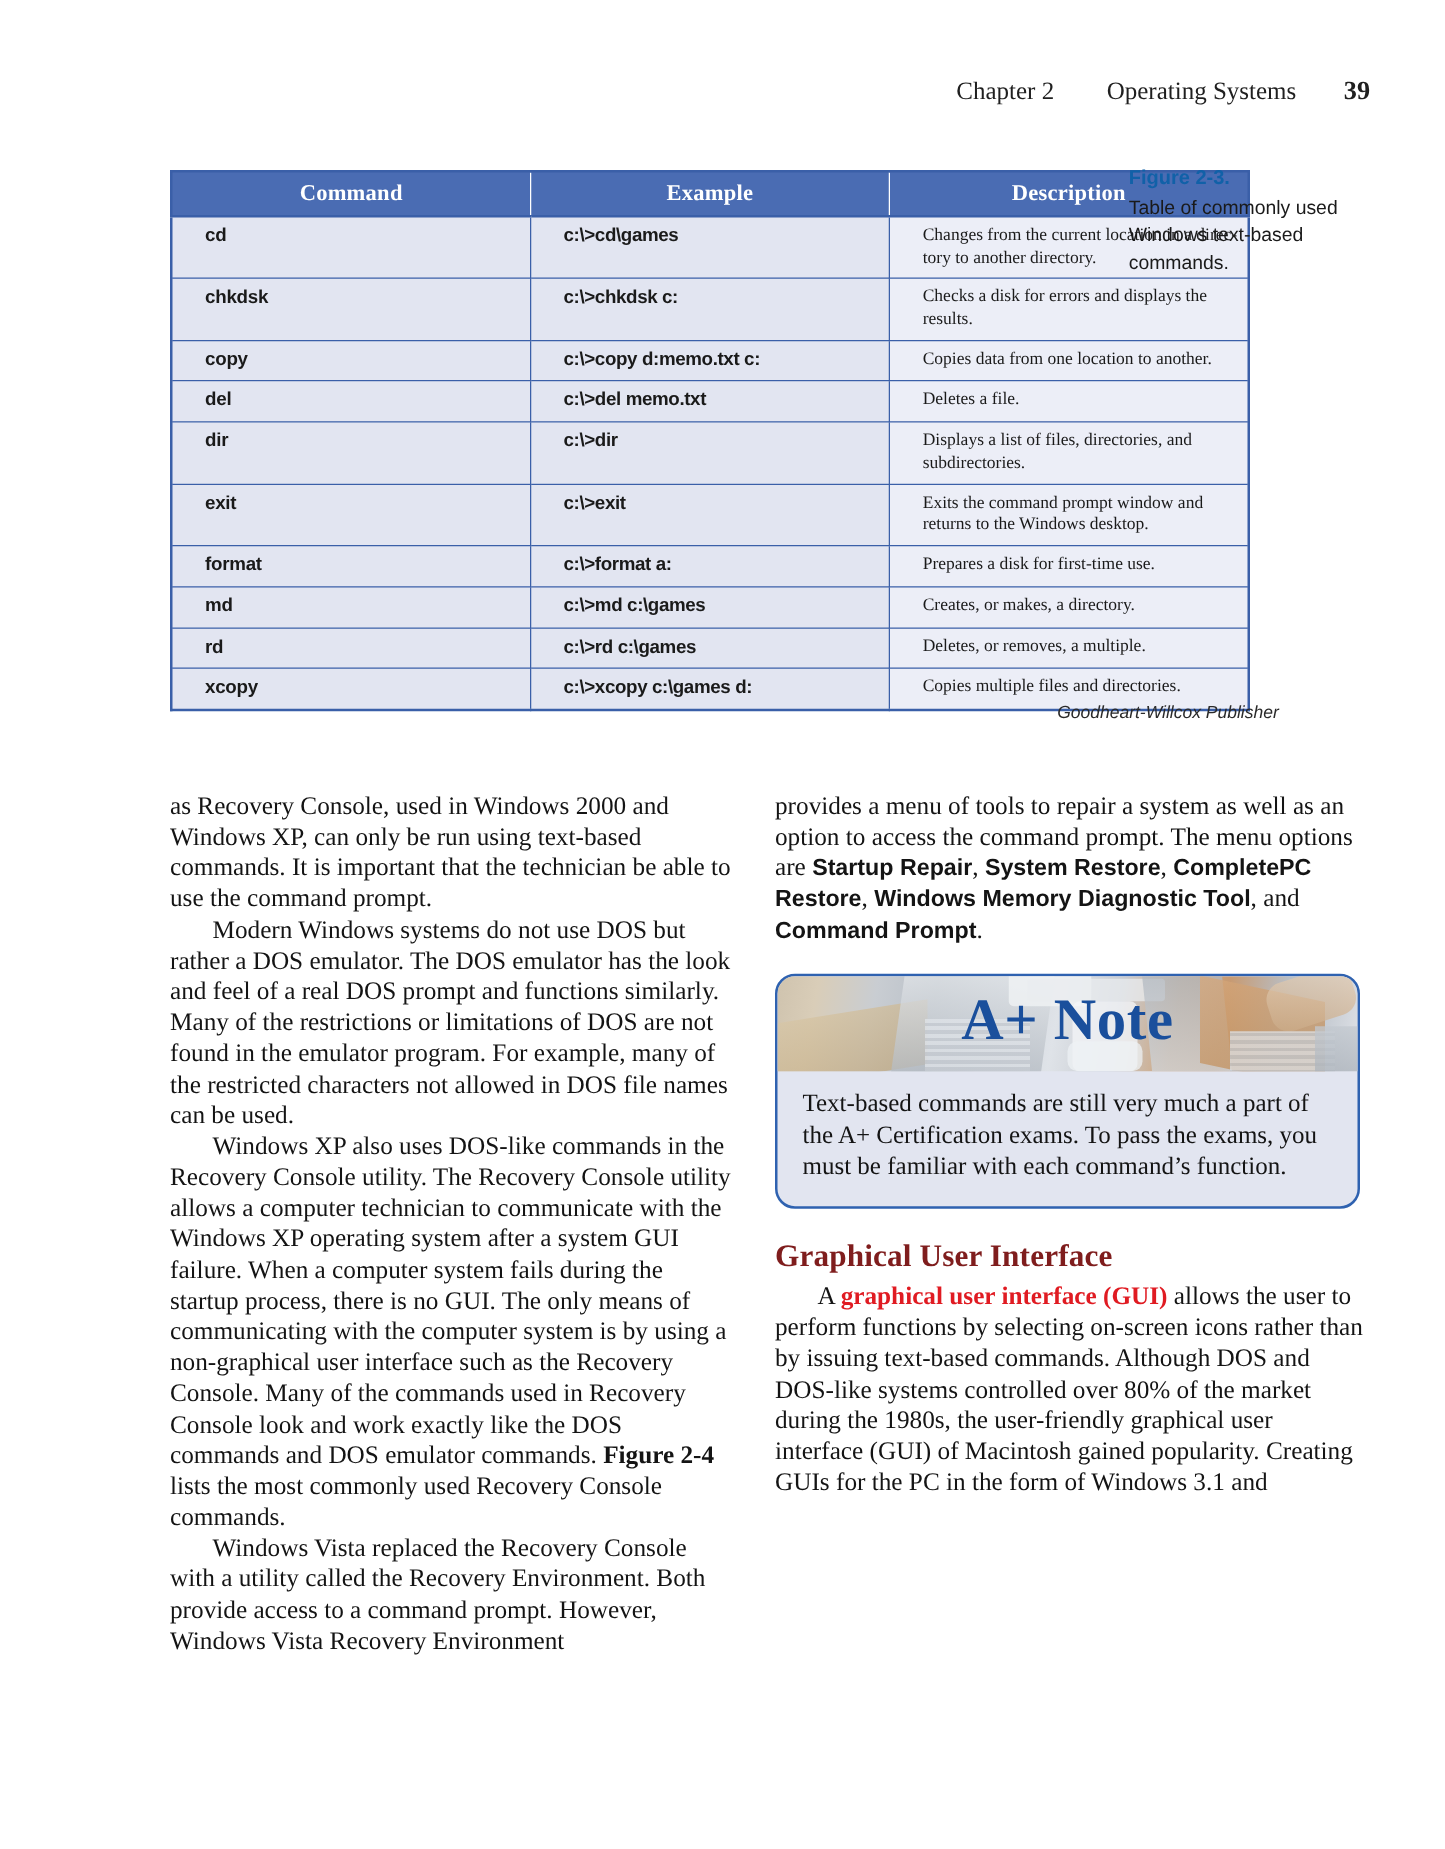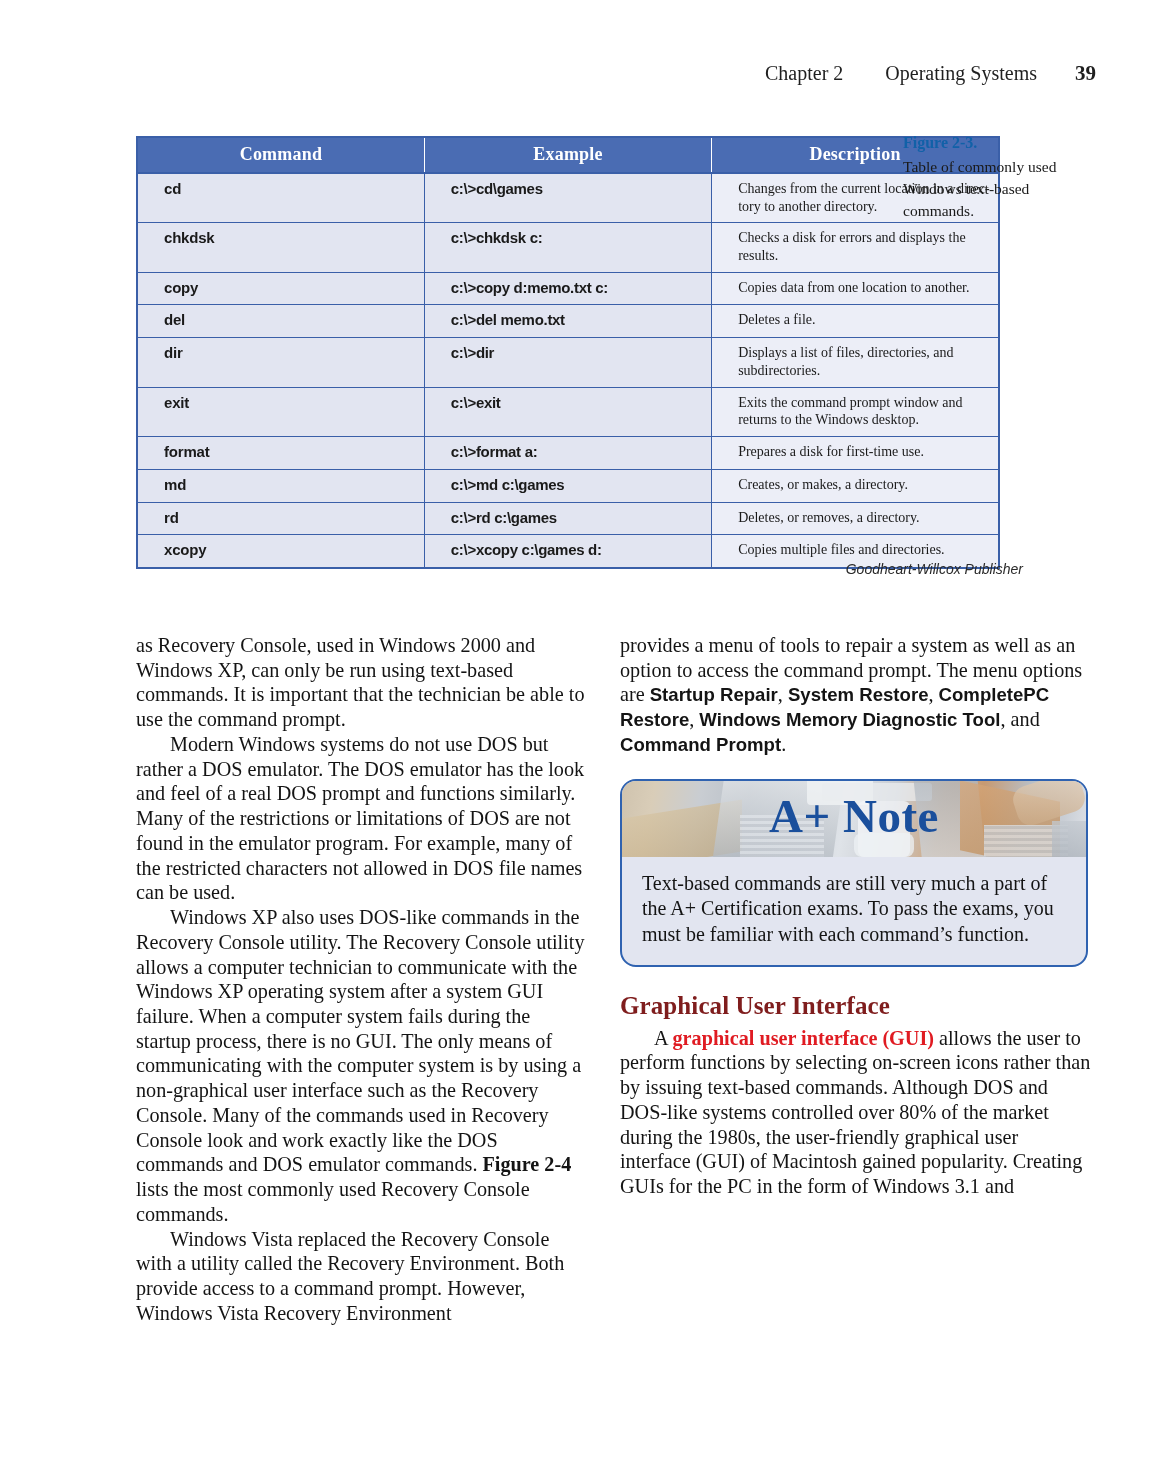--- a/index.html
+++ b/index.html
@@ -91,21 +91,21 @@
     padding-left: 12px;
     line-height: 1.24;
     margin-top: 36px;
   }
 
   .fig-caption {
     position: absolute;
     left: 903px;
     top: 132px;
     width: 190px;
-    font-family: Liberation Serif, serif;
+    font-family: Liberation Sans, sans-serif;
     font-size: 15.5px;
     line-height: 1.42;
     color: #1a1a1a;
   }
   .fig-caption .fig-label {
     display: block;
     color: #1161a8;
     font-weight: bold;
     font-size: 16px;
     margin-bottom: 1px;
@@ -284,21 +284,21 @@
         <td class="c-desc">Prepares a disk for first-time use.</td>
       </tr>
       <tr>
         <td class="c-cmd">md</td>
         <td class="c-ex">c:\&gt;md c:\games</td>
         <td class="c-desc">Creates, or makes, a directory.</td>
       </tr>
       <tr>
         <td class="c-cmd">rd</td>
         <td class="c-ex">c:\&gt;rd c:\games</td>
-        <td class="c-desc">Deletes, or removes, a directory.</td>
+        <td class="c-desc">Deletes, or removes, a multiple.</td>
       </tr>
       <tr>
         <td class="c-cmd">xcopy</td>
         <td class="c-ex">c:\&gt;xcopy c:\games d:</td>
         <td class="c-desc">Copies multiple files and directories.</td>
       </tr>
     </tbody>
   </table>
 </div>
 

